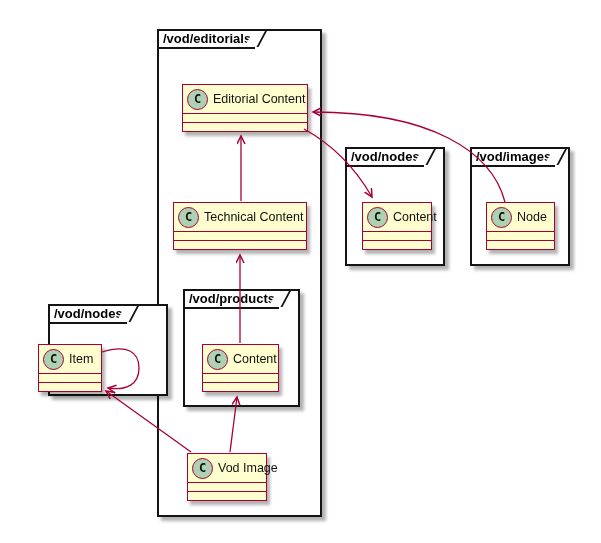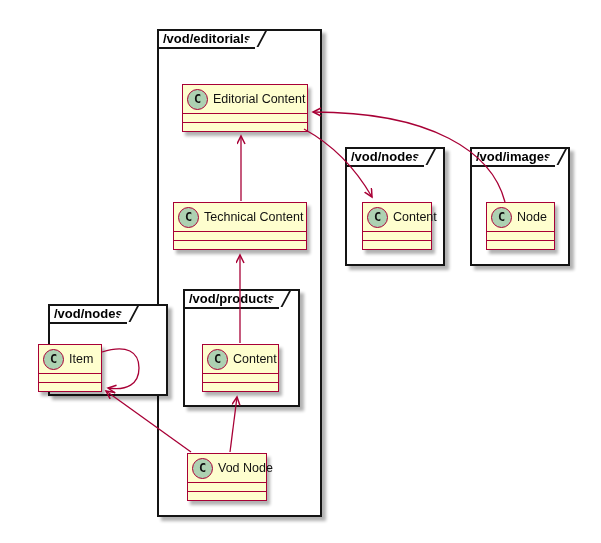--- a/index.html
+++ b/index.html
@@ -100,21 +100,21 @@
       <span class="c-circle">C</span>
       <span class="clazz-name">Technical Content</span>
     </div>
     <div class="comp"></div>
     <div class="comp"></div>
   </div>
 
   <div class="clazz" style="left:187px; top:453px; width:80px; height:48px;">
     <div class="clazz-title">
       <span class="c-circle">C</span>
-      <span class="clazz-name">Vod Node</span>
+      <span class="clazz-name">Vod Image</span>
     </div>
     <div class="comp"></div>
     <div class="comp"></div>
   </div>
 
   <div class="clazz" style="left:362px; top:202px; width:70px; height:48px;">
     <div class="clazz-title">
       <span class="c-circle">C</span>
       <span class="clazz-name">Content</span>
     </div>

